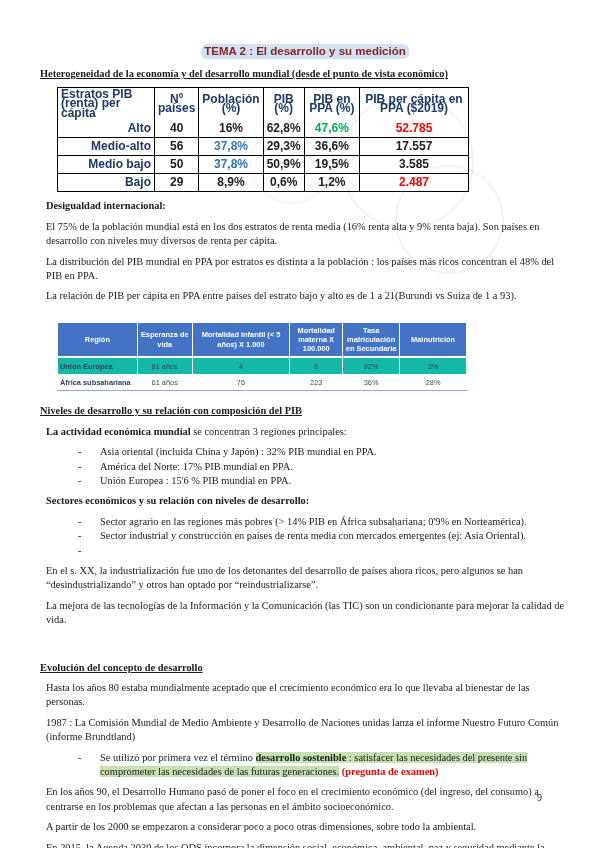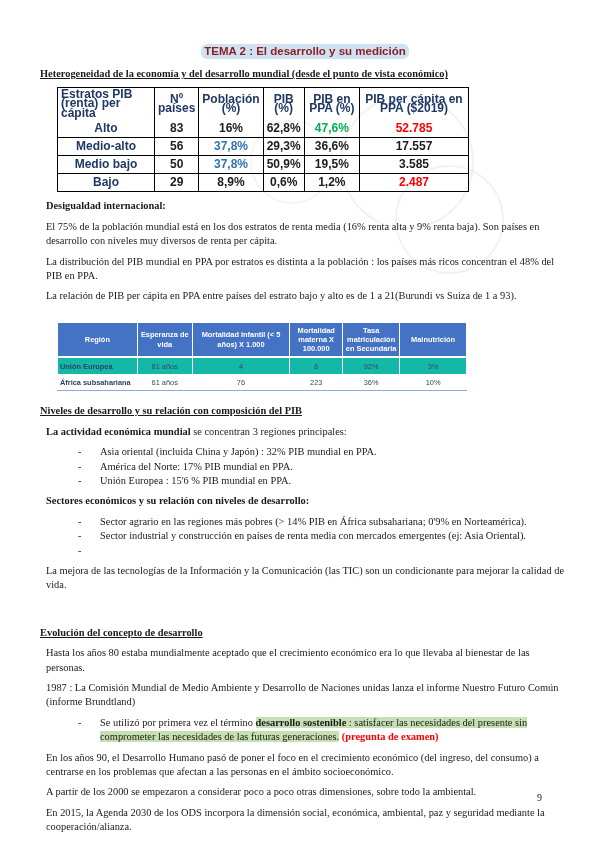--- a/index.html
+++ b/index.html
@@ -29,21 +29,21 @@
   
   table.t1{
     border-collapse:collapse;width:412px;margin:5px 0 7px 17px;
     font-family:"Liberation Sans",sans-serif;font-size:12px;line-height:9.5px;
     font-weight:bold;border:1.5px solid #000;padding-left:42px;
   }
   .t1 th,.t1 td{border:1px solid #000;padding:2px 3px;text-align:center;vertical-align:middle;}
   .t1 thead th{color:#1f3864;border-bottom:none;height:22px;}
   .t1 thead th:first-child{text-align:left;}
   .t1 tr.first td{border-top:none;}
-  .t1 td.rowlabel{text-align:center;color:#1f3864;margin-top:28px;}
+  .t1 td.rowlabel{text-align:right;color:#1f3864;margin-top:28px;}
   .t1 td{height:13px;color:#1c1c1c;}
   .c-blue{color:#2e74b5 !important;}
   .c-green{color:#00b050 !important;}
   .c-red{color:#ff0000 !important;}
 
   
   table.t2{
     border-collapse:collapse;width:410px;margin:0 0 0 17px;
     font-family:"Liberation Sans",sans-serif;font-size:7.4px;line-height:9.2px;
   }
@@ -104,21 +104,21 @@
           <th>Nº países</th>
           <th>Población (%)</th>
           <th>PIB (%)</th>
           <th>PIB en PPA (%)</th>
           <th>PIB per cápita en PPA ($2019)</th>
         </tr>
       </thead>
       <tbody>
         <tr class="first">
           <td class="rowlabel">Alto</td>
-          <td>83</td>
+          <td>40</td>
           <td>16%</td>
           <td>62,8%</td>
           <td class="c-green">47,6%</td>
           <td class="c-red">52.785</td>
         </tr>
         <tr>
           <td class="rowlabel">Medio-alto</td>
           <td>56</td>
           <td class="c-blue">37,8%</td>
           <td>29,3%</td>
@@ -178,21 +178,21 @@
           <td>6</td>
           <td>92%</td>
           <td>3%</td>
         </tr>
         <tr>
           <td class="rl">África subsahariana</td>
           <td>61 años</td>
           <td>76</td>
           <td>223</td>
           <td>36%</td>
-          <td>10%</td>
+          <td>28%</td>
         </tr>
       </tbody>
     </table>
 
     <div class="gap-md"></div>
 
     <p class="sect">Niveles de desarrollo y su relación con composición del PIB</p>
     <p><span class="b">La actividad económica mundial</span><span> se concentran 3 regiones principales:</span></p>
 
     <div class="bullet">
@@ -215,20 +215,21 @@
       <span class="btext">Sector agrario en las regiones más pobres (&gt; 14% PIB en África subsahariana; 0'9% en Norteamérica).</span>
     </div>
     <div class="bullet">
       <span class="dash">-</span>
       <span class="btext">Sector industrial y construcción en países de renta media con mercados emergentes (ej: Asia Oriental).</span>
     </div>
     <div class="bullet">
       <span class="dash">-</span>
     </div>
 
+    <p>En el s. XX, la industrialización fue uno de los detonantes del desarrollo de países ahora ricos, pero algunos se han “desindustrializando” y otros han optado por  “reindustrializarse”.</p>
     <p>La mejora de las tecnologías de la Información y la Comunicación (las TIC) son un condicionante para mejorar la calidad de vida.</p>
 
     <div class="gap-lg"></div>
 
     <p class="sect">Evolución del concepto de desarrollo</p>
     <p>Hasta los años 80 estaba mundialmente aceptado que el crecimiento económico era lo que llevaba al bienestar de las personas.</p>
     <p>1987 : La Comisión Mundial de Medio Ambiente y Desarrollo de Naciones unidas lanza el informe Nuestro Futuro Común (informe Brundtland)</p>
 
     <div class="bullet">
       <span class="dash">-</span>

